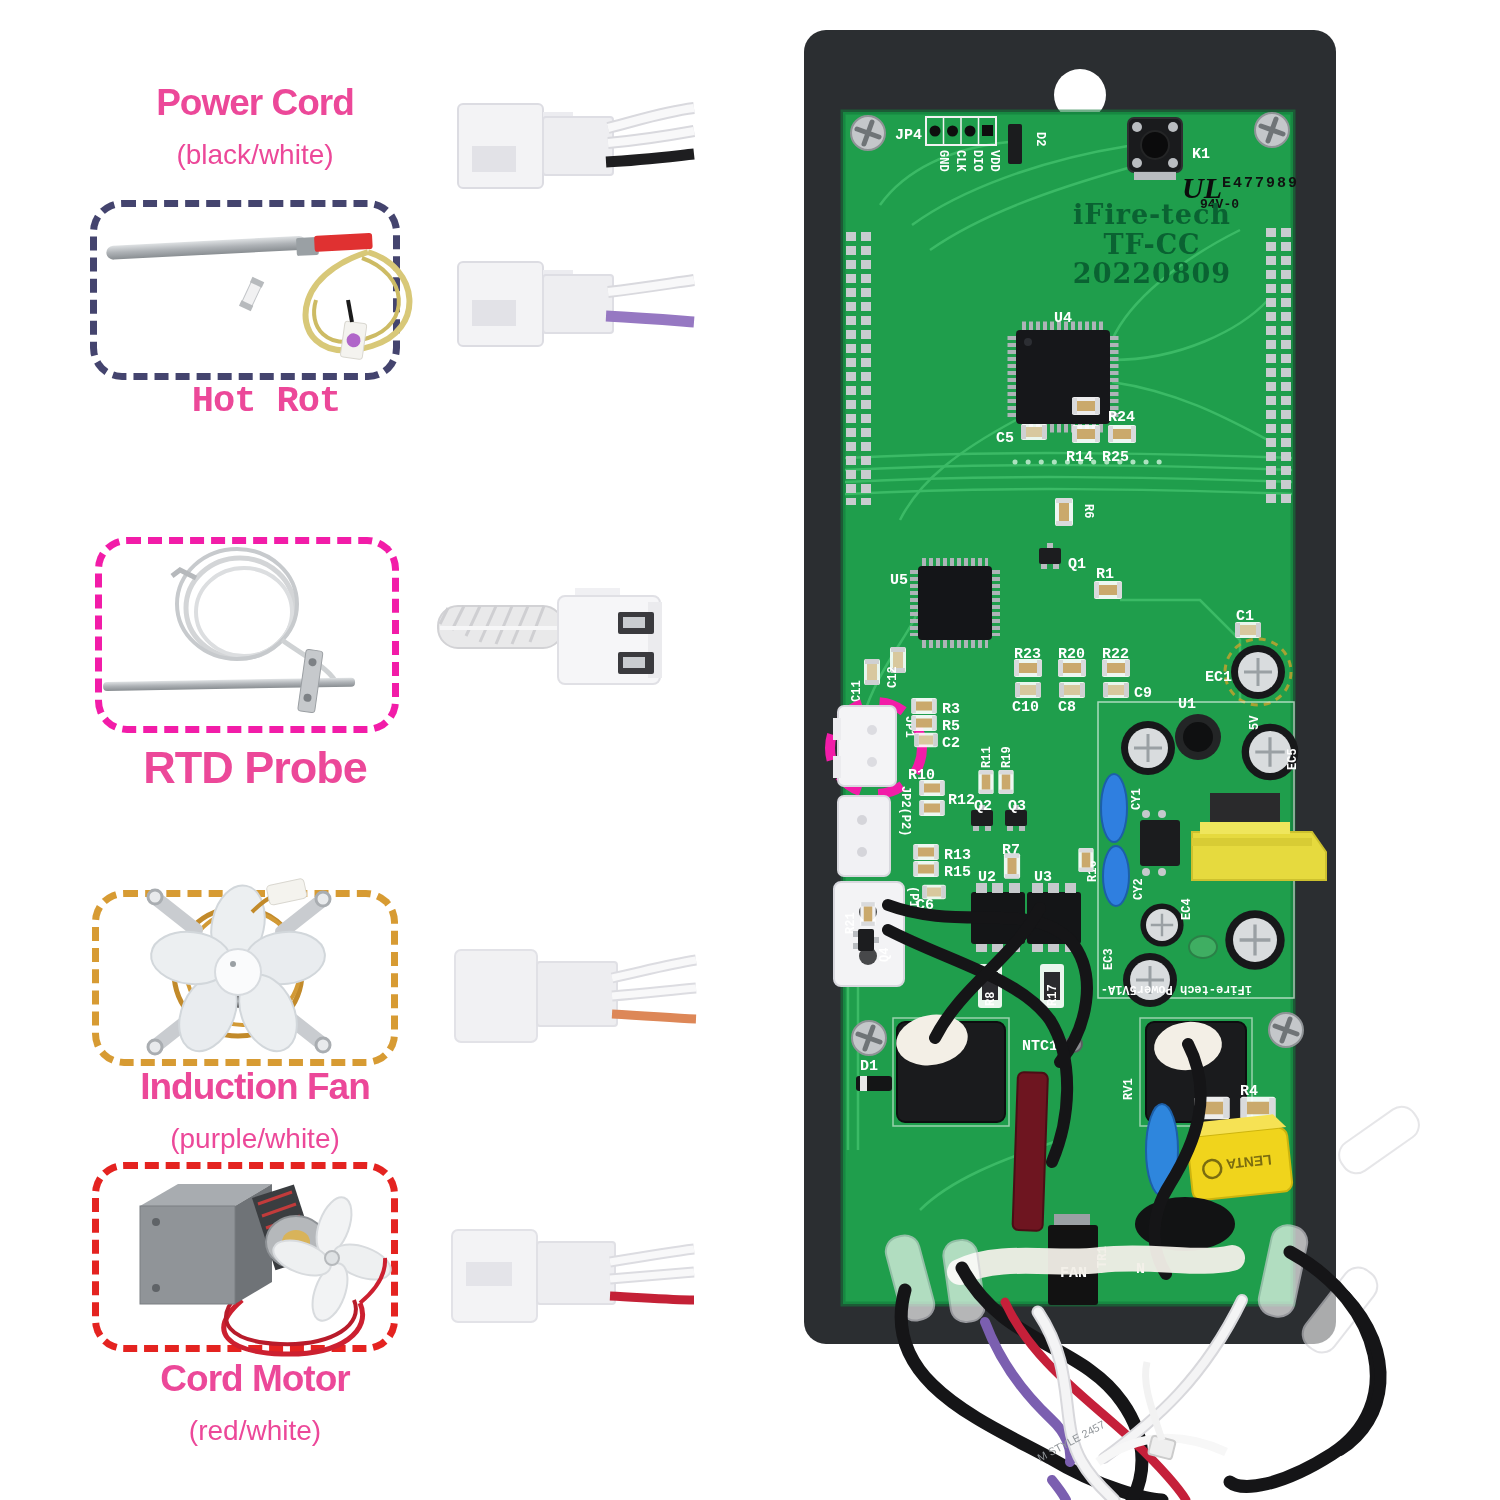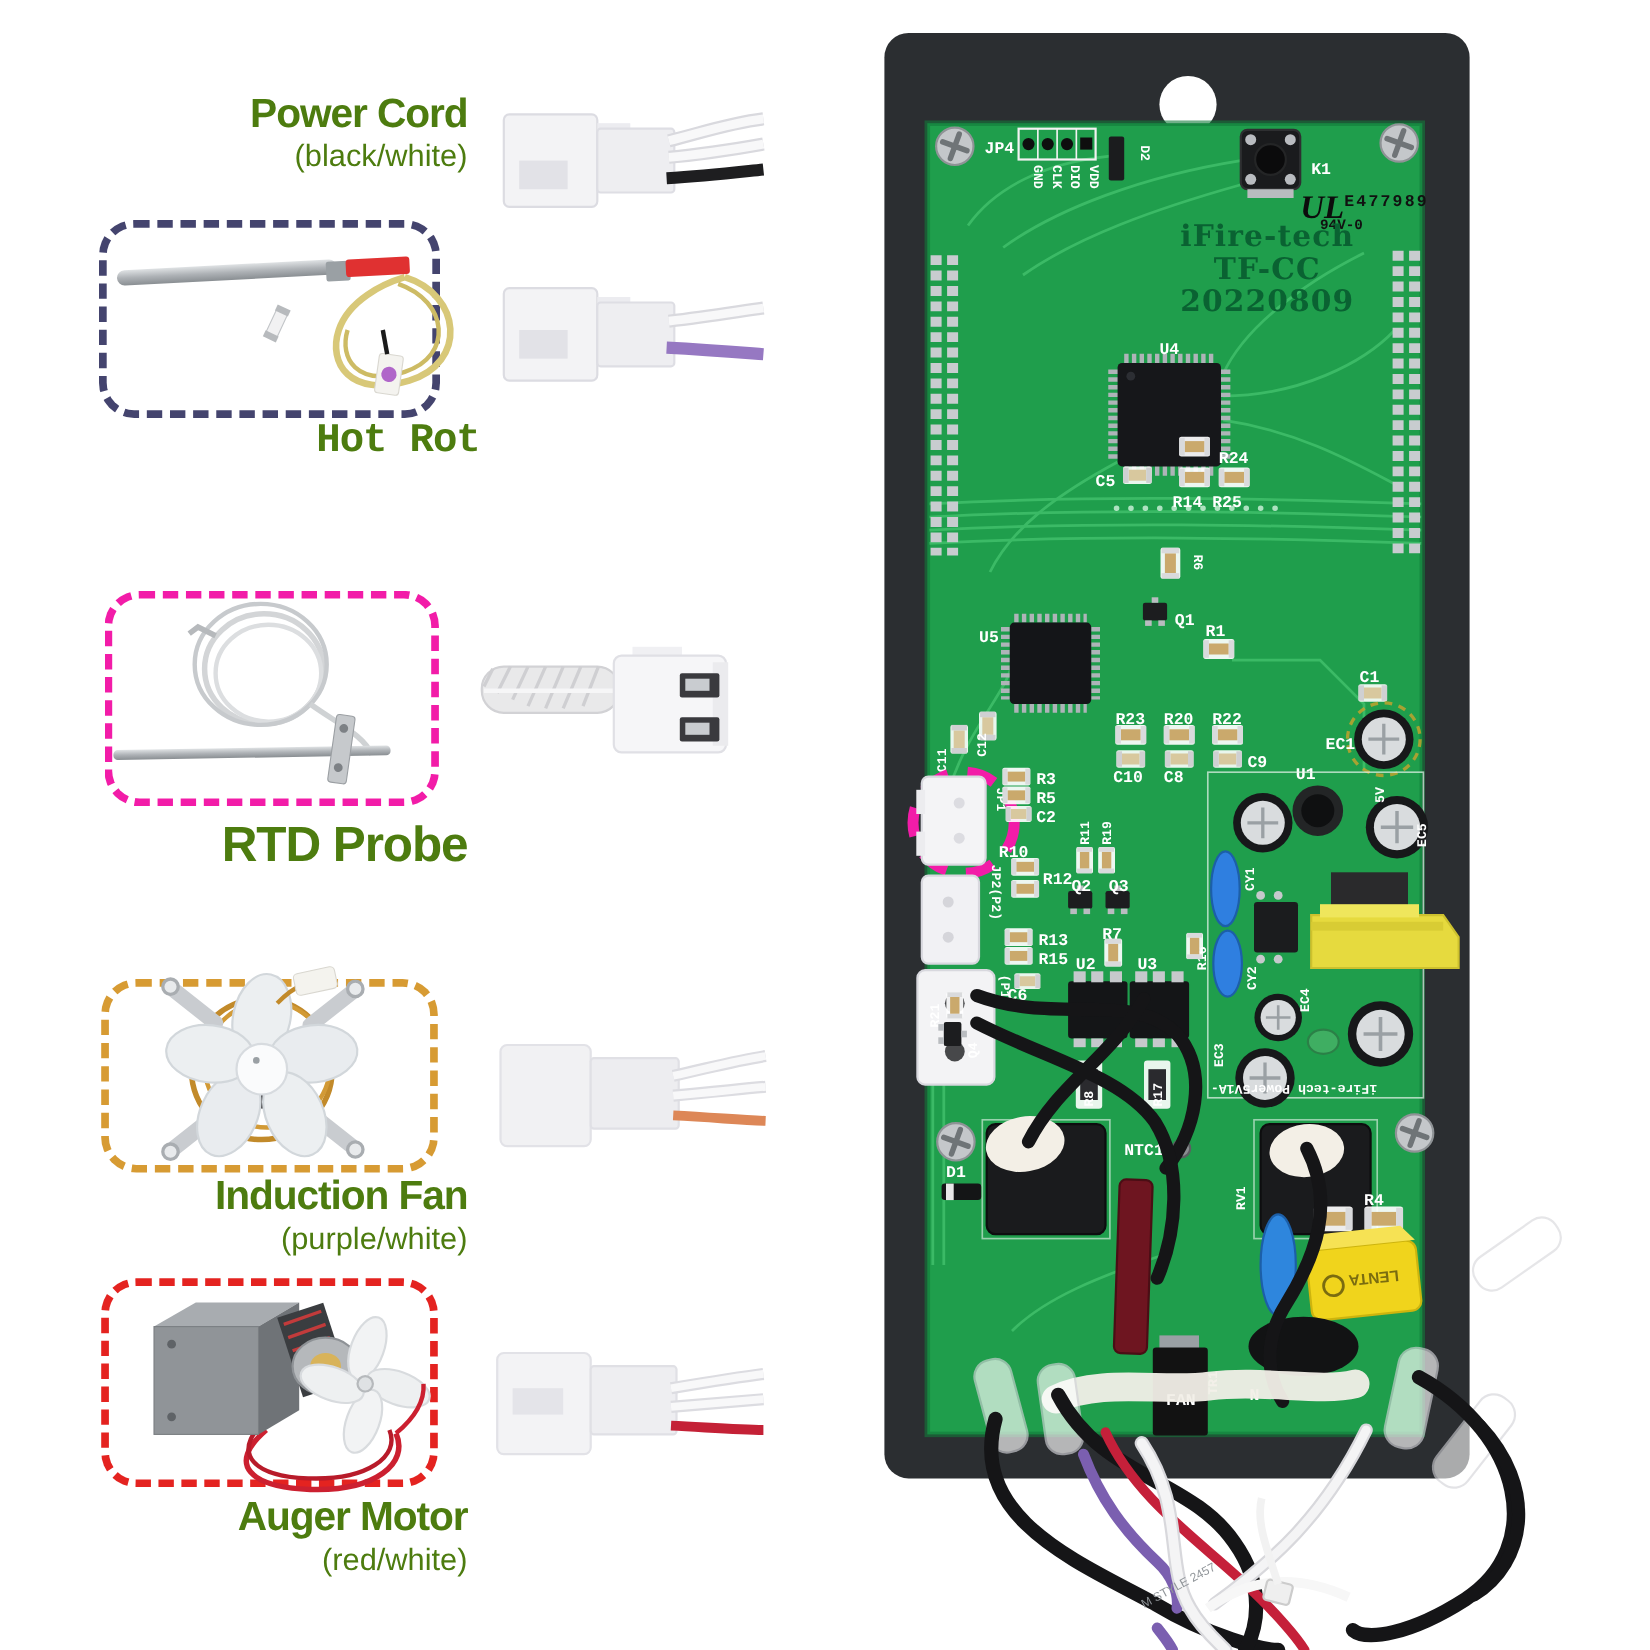--- a/index.html
+++ b/index.html
@@ -1,21 +1,21 @@
 <!DOCTYPE html>
 <html><head>
 <meta charset="utf-8">
 <style>
   html,body{margin:0;padding:0;background:#fff;}
   #stage{position:relative;width:1500px;height:1500px;background:#fff;overflow:hidden;
          font-family:"Liberation Sans",sans-serif;}
-  .anno{position:absolute;width:340px;text-align:right;z-index:3;color:#4d7c0f;}
+  .anno{position:absolute;width:340px;text-align:center;z-index:3;color:#ec4899;}
   .anno-title{font-weight:700;font-size:37px;letter-spacing:-1px;}
   .anno-title.big{font-size:45px;}
-  .anno-sub{font-size:28px;margin-top:2px;}
+  .anno-sub{font-size:28px;margin-top:15px;}
   .anno-box{position:absolute;border:7px dashed #444;border-radius:32px;z-index:1;background:#fff;}
   svg{position:absolute;left:0;top:0;z-index:2;}
   .ss{font-family:"Liberation Mono",monospace;font-weight:700;font-size:15px;fill:#ffffff;}
   .ss-sm{font-family:"Liberation Mono",monospace;font-weight:700;font-size:12px;fill:#ffffff;}
   .brand{font-family:"DejaVu Serif",serif;font-weight:600;font-size:27px;fill:#0a6232;letter-spacing:1px;}
   .ulnum{font-family:"Liberation Mono",monospace;font-weight:700;font-size:15px;fill:#111;letter-spacing:2px;}
   .ulsm{font-family:"Liberation Mono",monospace;font-weight:700;font-size:13px;fill:#111;}
   .ullogo{font-family:"Liberation Serif",serif;font-style:italic;font-weight:800;font-size:30px;fill:#0c0c0c;}
   .wiretext{font-family:"Liberation Sans",sans-serif;font-size:11px;fill:#909599;}
 </style>
@@ -32,21 +32,21 @@
     <div class="anno-title">Hot Rot</div>
   </div>
   <div class="anno" style="left:85px;top:742px;">
     <div class="anno-title big">RTD Probe</div>
   </div>
   <div class="anno" style="left:85px;top:1066px;">
     <div class="anno-title">Induction Fan</div>
     <div class="anno-sub">(purple/white)</div>
   </div>
   <div class="anno" style="left:85px;top:1358px;">
-    <div class="anno-title">Auger Motor</div>
+    <div class="anno-title">Cord Motor</div>
     <div class="anno-sub">(red/white)</div>
   </div>
 
   <div class="anno-box" style="left:90px;top:200px;width:296px;height:166px;border-color:#44446e;"></div>
   <div class="anno-box" style="left:95px;top:537px;width:290px;height:182px;border-color:#f21ca8;"></div>
   <div class="anno-box" style="left:92px;top:890px;width:292px;height:162px;border-color:#d79b33;"></div>
   <div class="anno-box" style="left:92px;top:1162px;width:292px;height:176px;border-color:#e42320;"></div>
 
   <svg width="1500" height="1500" viewBox="0 0 1500 1500">
     <defs>

